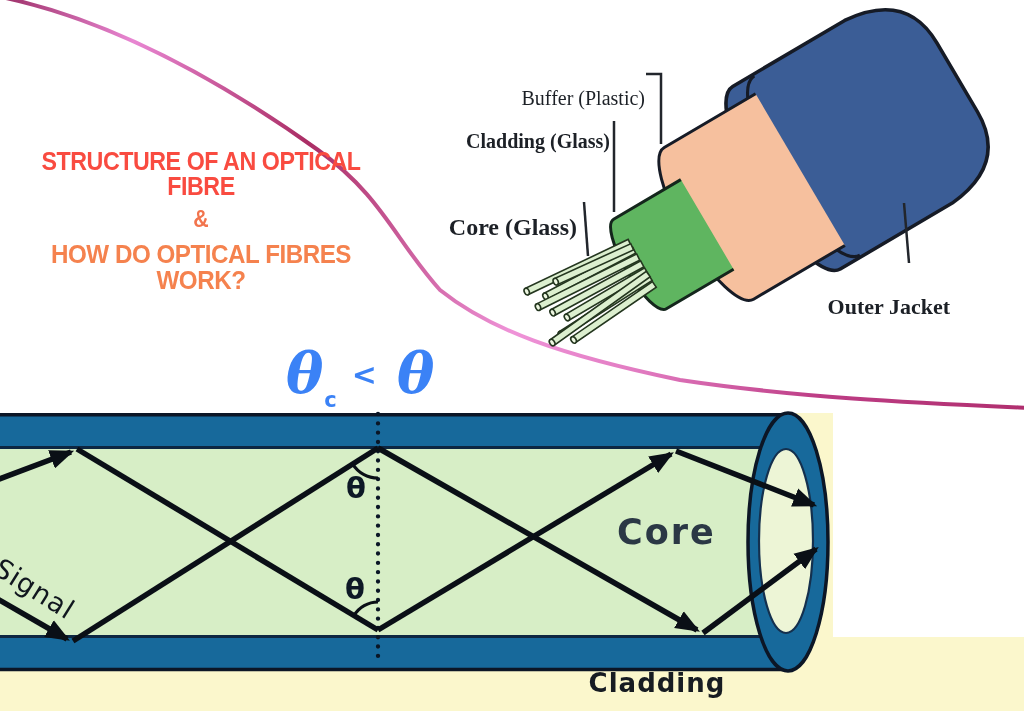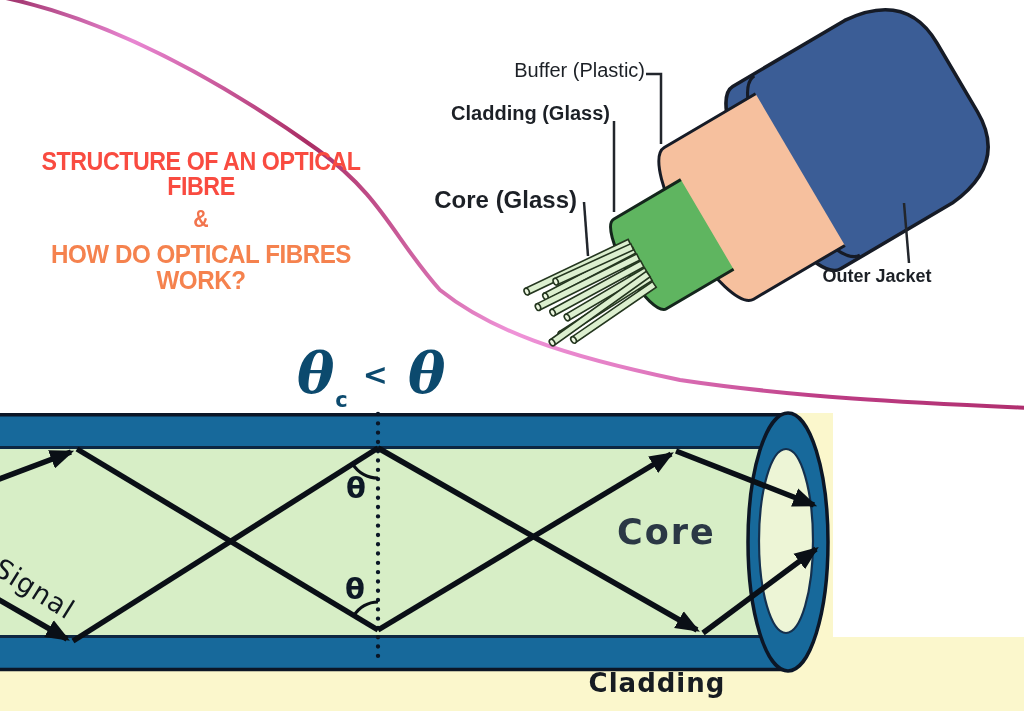--- a/index.html
+++ b/index.html
@@ -14,29 +14,29 @@
   .title-block{
     position:absolute;left:5px;top:149px;width:392px;text-align:center;
     font-family:"Liberation Sans",sans-serif;font-weight:bold;
     transform:scaleX(0.93);transform-origin:50% 0;line-height:1;
   }
   .title-line1{font-size:25px;color:#f94b40;letter-spacing:-0.5px;}
   .title-amp{font-size:23px;color:#f2744d;margin-top:9px;}
   .title-line2{font-size:26px;color:#f5824e;letter-spacing:-0.5px;margin-top:10px;}
 
   
-  .cable-label{color:#1c2026;font-family:Liberation Sans, sans-serif;}
+  .cable-label{color:#1c2026;font-family:Liberation Serif, serif;margin-top:28px;}
   .lbl-buffer{right:379px;top:59px;font-size:20px;font-weight:normal;}
   .lbl-cladding{right:414px;top:102px;font-size:20px;font-weight:bold;text-align:right;}
   .lbl-core{right:447px;top:186px;font-size:24px;font-weight:bold;}
-  .lbl-jacket{left:804px;top:265px;width:146px;text-align:center;
-    font-size:18px;font-weight:bold;line-height:1.25;white-space:nowrap;}
+  .lbl-jacket{left:804px;top:265px;width:146px;text-align:right;
+    font-size:22px;font-weight:bold;line-height:1.25;white-space:nowrap;}
 
   
-  .cond{position:absolute;left:297px;top:345px;color:#0c4a6e;line-height:1;}
+  .cond{position:absolute;left:286px;top:345px;color:#3b82f6;line-height:1;}
   .cond .th{font-family:"DejaVu Serif",serif;font-style:italic;font-weight:bold;font-size:56px;}
   .cond sub{font-family:"DejaVu Sans",sans-serif;font-weight:bold;font-size:21px;
     position:relative;top:10px;left:1px;}
   .cond .lt{font-family:"DejaVu Sans",sans-serif;font-weight:bold;font-size:30px;
     position:relative;top:-8px;margin:0 20px 0 16px;}
 
   
   .theta{font-size:29px;font-weight:bold;color:#0d1826;}
   .theta-top{left:346px;top:471px;}
   .theta-bottom{left:345px;top:572px;}

